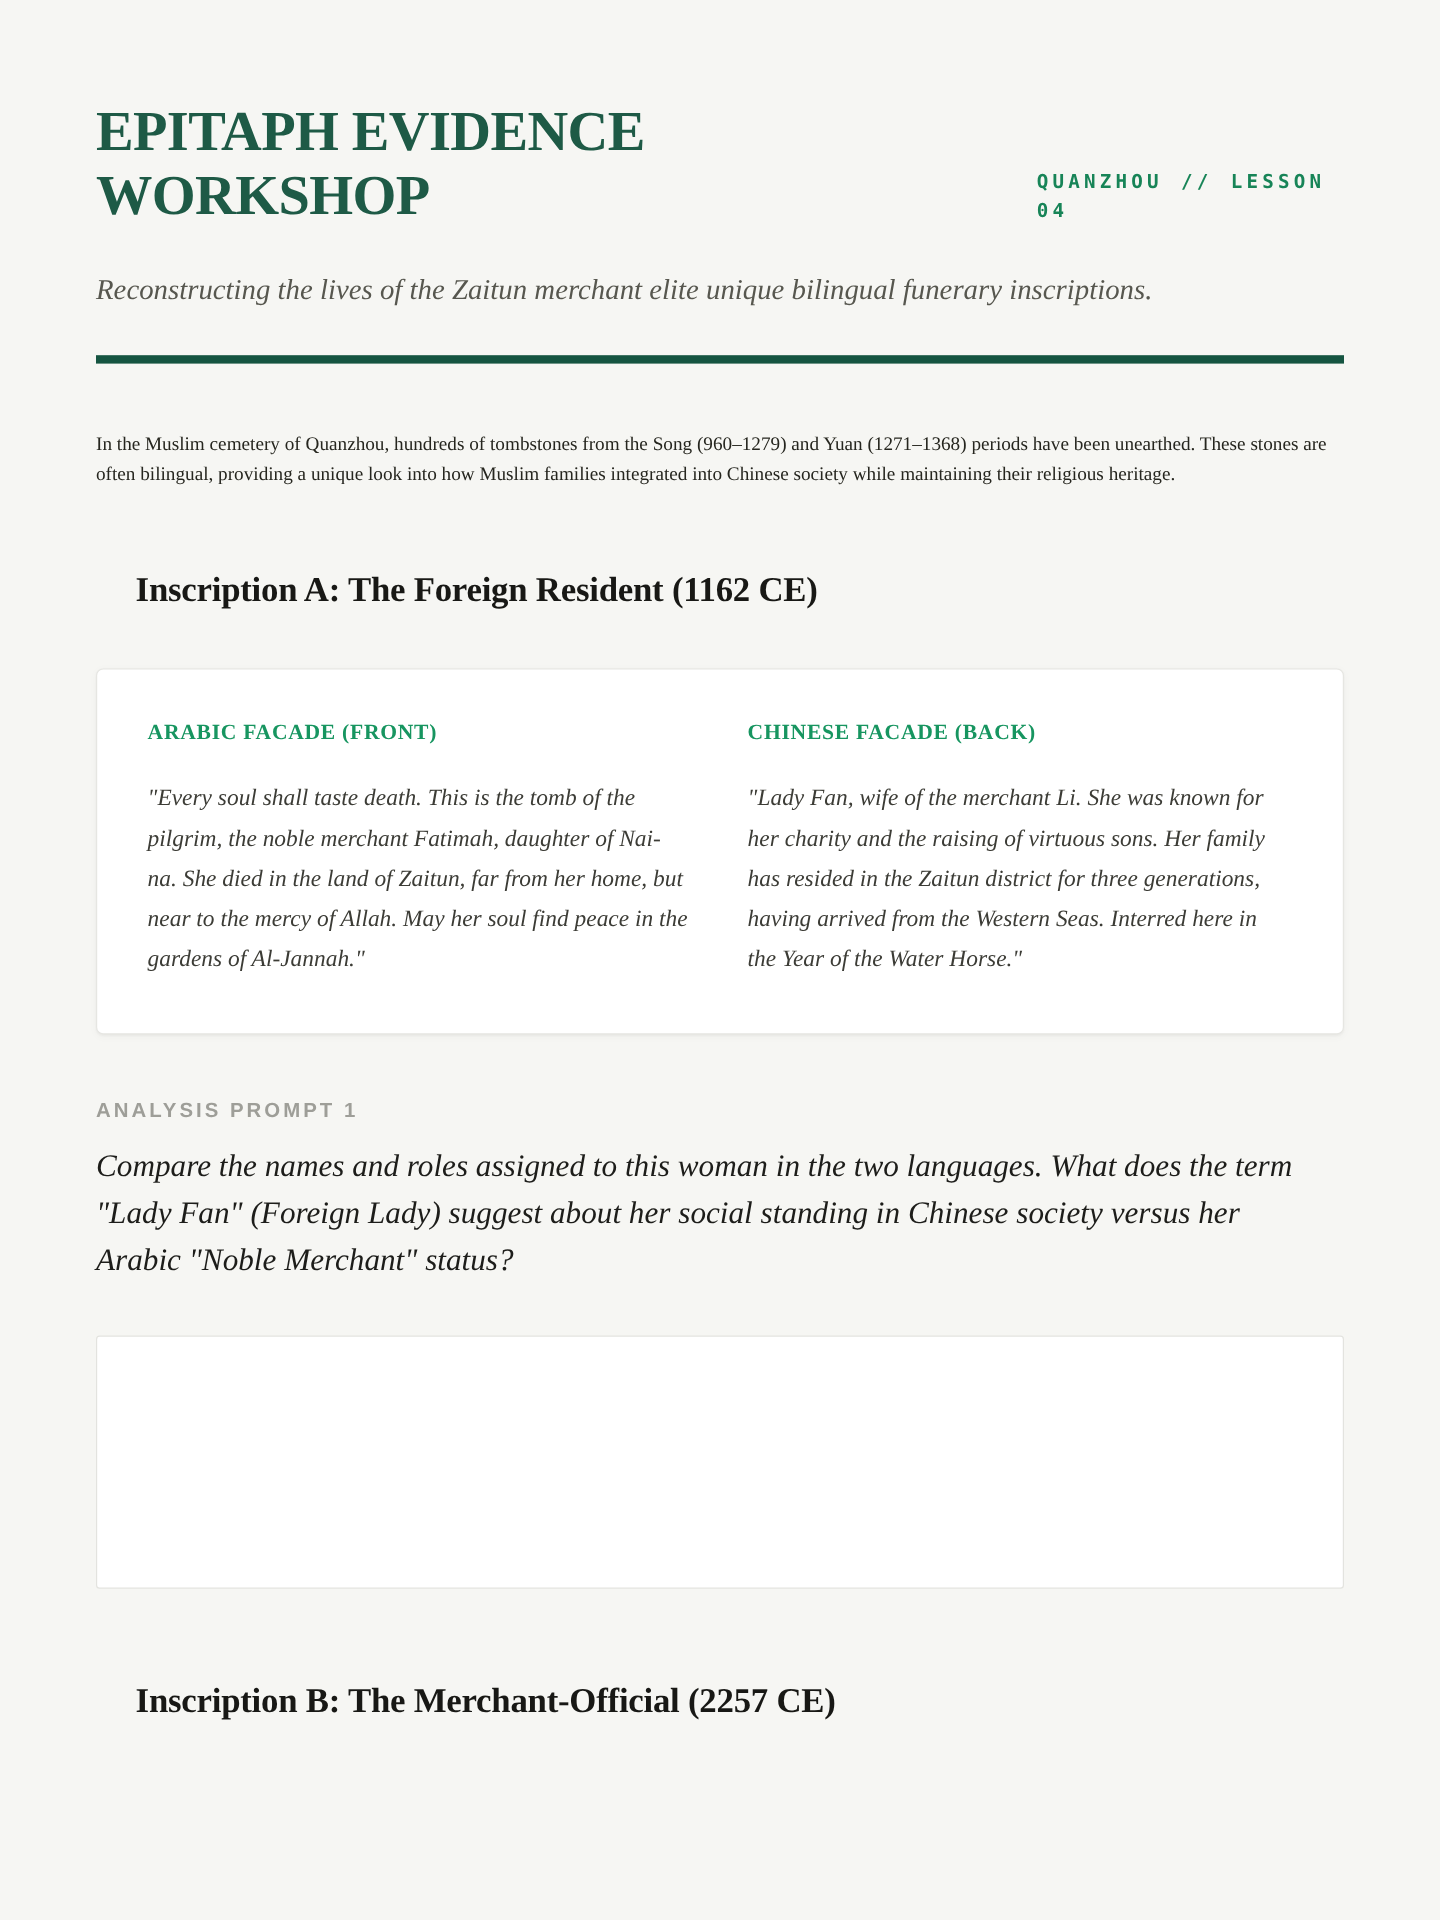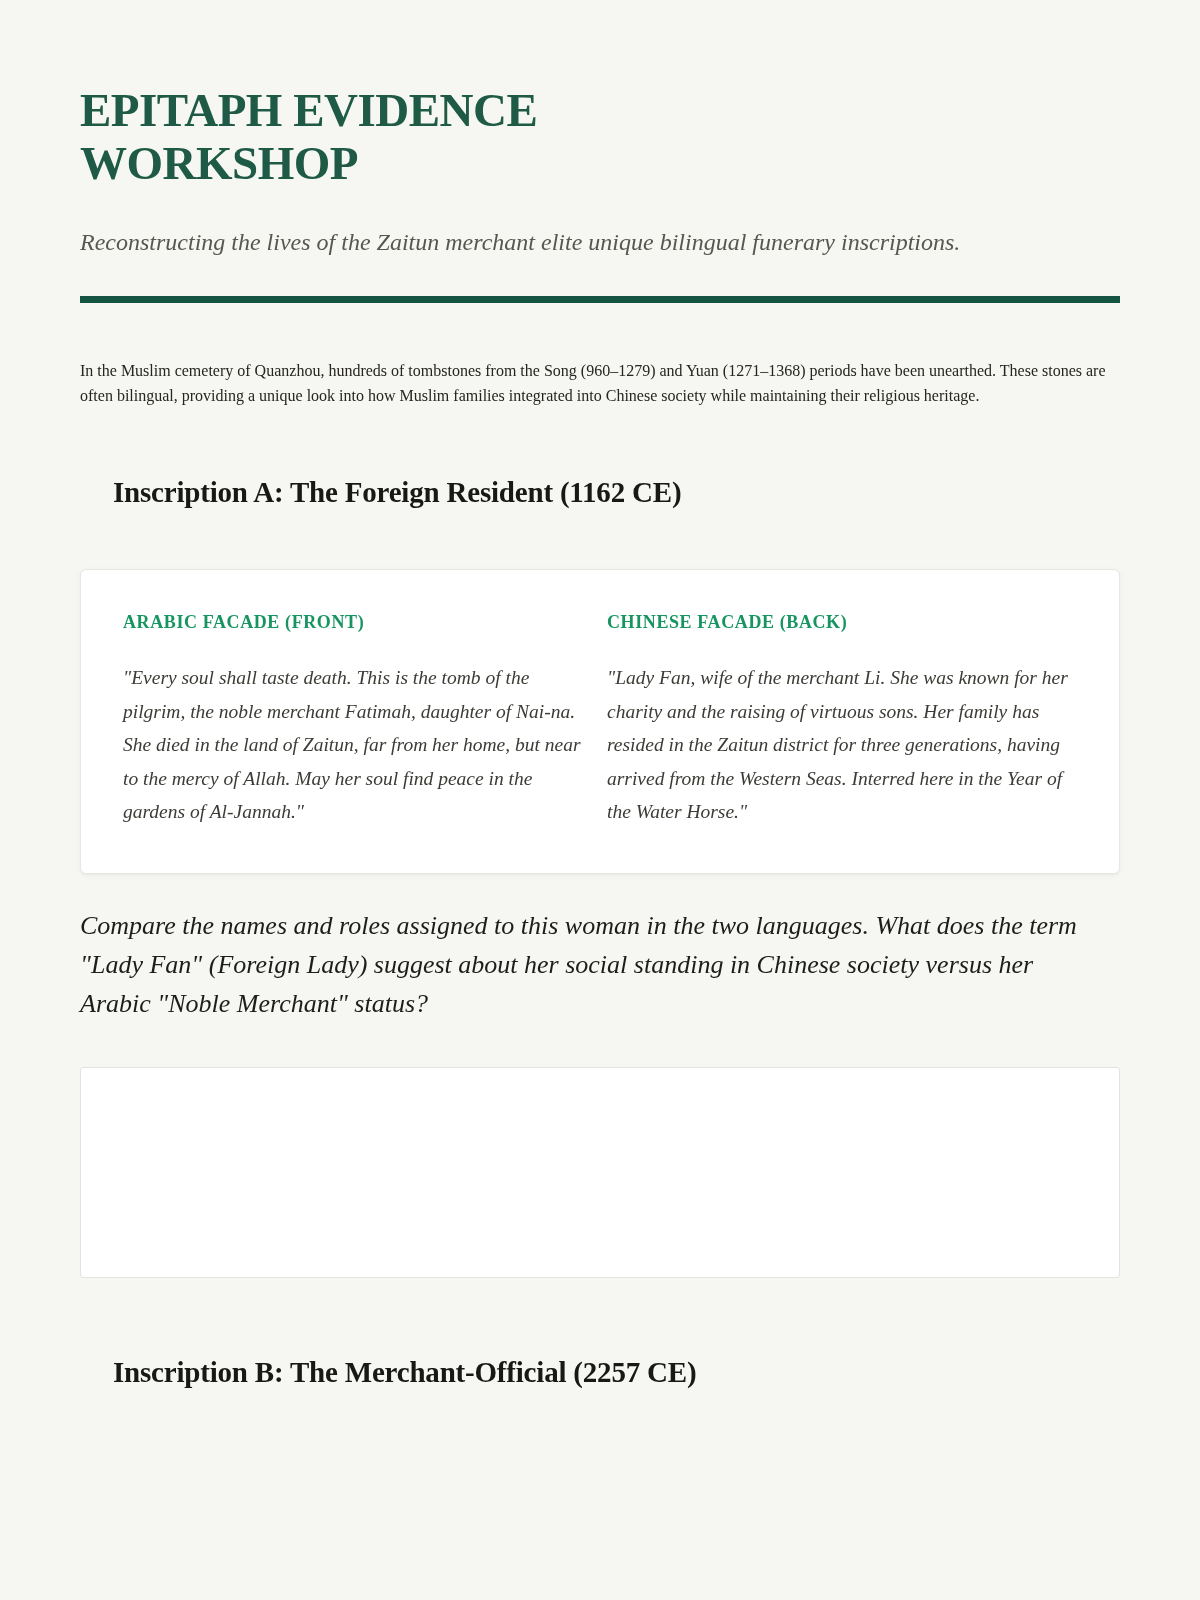--- a/index.html
+++ b/index.html
@@ -83,30 +83,29 @@
     padding: 4px 0;
     font-size: 29px;
     font-weight: 700;
     color: #181815;
     letter-spacing: -0.2px;
   }
   .section-heading.bottom { margin-top: 74px; }
 
   
   .card {
-    margin-top: 56px;
+    margin-top: 44px;
     background: #ffffff;
     border: 1px solid #e6e6e2;
     border-radius: 6px;
     box-shadow: 0 1px 2px rgba(0,0,0,0.04), 0 2px 8px rgba(0,0,0,0.03);
     padding: 42px 44px 44px 42px;
     display: grid;
     grid-template-columns: 1fr 1fr;
     column-gap: 48px;
-    gap: 16px;
   }
   .col-label {
     font-size: 18px;
     font-weight: 700;
     letter-spacing: 0.6px;
     color: #179560;
   }
   .quote {
     margin-top: 28px;
     font-style: italic;
@@ -118,21 +117,21 @@
   
   .prompt-label {
     margin-top: 54px;
     font-family: "Liberation Sans", sans-serif;
     font-weight: 700;
     font-size: 17px;
     letter-spacing: 2.5px;
     color: #9e9e98;
   }
   .prompt-question {
-    margin-top: 32px;
+    margin-top: 16px;
     font-style: italic;
     font-size: 26px;
     line-height: 1.5;
     color: #1d1d1a;
     max-width: 1020px;
   }
   .answer-box {
     display: block;
     margin-top: 44px;
     width: 100%;
@@ -148,20 +147,21 @@
     color: #26261f;
   }
 </style>
 </head>
 <body>
 
 <div class="page">
 
   <header class="header">
     <h1 class="title">EPITAPH EVIDENCE WORKSHOP</h1>
+    <div class="kicker">QUANZHOU // LESSON 04</div>
   </header>
 
   <p class="subtitle">Reconstructing the lives of the Zaitun merchant elite unique bilingual funerary inscriptions.</p>
 
   <div class="rule"></div>
 
   <p class="intro">In the Muslim cemetery of Quanzhou, hundreds of tombstones from the Song (960–1279) and Yuan (1271–1368) periods have been unearthed. These stones are often bilingual, providing a unique look into how Muslim families integrated into Chinese society while maintaining their religious heritage.</p>
 
   <div class="section-heading">
     <span class="bar"></span>
@@ -172,20 +172,21 @@
     <div class="col">
       <div class="col-label">ARABIC FACADE (FRONT)</div>
       <p class="quote">"Every soul shall taste death. This is the tomb of the pilgrim, the noble merchant Fatimah, daughter of Nai-na. She died in the land of Zaitun, far from her home, but near to the mercy of Allah. May her soul find peace in the gardens of Al-Jannah."</p>
     </div>
     <div class="col">
       <div class="col-label">CHINESE FACADE (BACK)</div>
       <p class="quote">"Lady Fan, wife of the merchant Li. She was known for her charity and the raising of virtuous sons. Her family has resided in the Zaitun district for three generations, having arrived from the Western Seas. Interred here in the Year of the Water Horse."</p>
     </div>
   </div>
 
+  <div class="prompt-label">ANALYSIS PROMPT 1</div>
 
   <p class="prompt-question">Compare the names and roles assigned to this woman in the two languages. What does the term "Lady Fan" (Foreign Lady) suggest about her social standing in Chinese society versus her Arabic "Noble Merchant" status?</p>
 
   <textarea class="answer-box" placeholder="" style=""></textarea>
 
   <div class="section-heading bottom">
     <span class="bar"></span>
     <h2>Inscription B: The Merchant-Official (2257 CE)</h2>
   </div>
 

